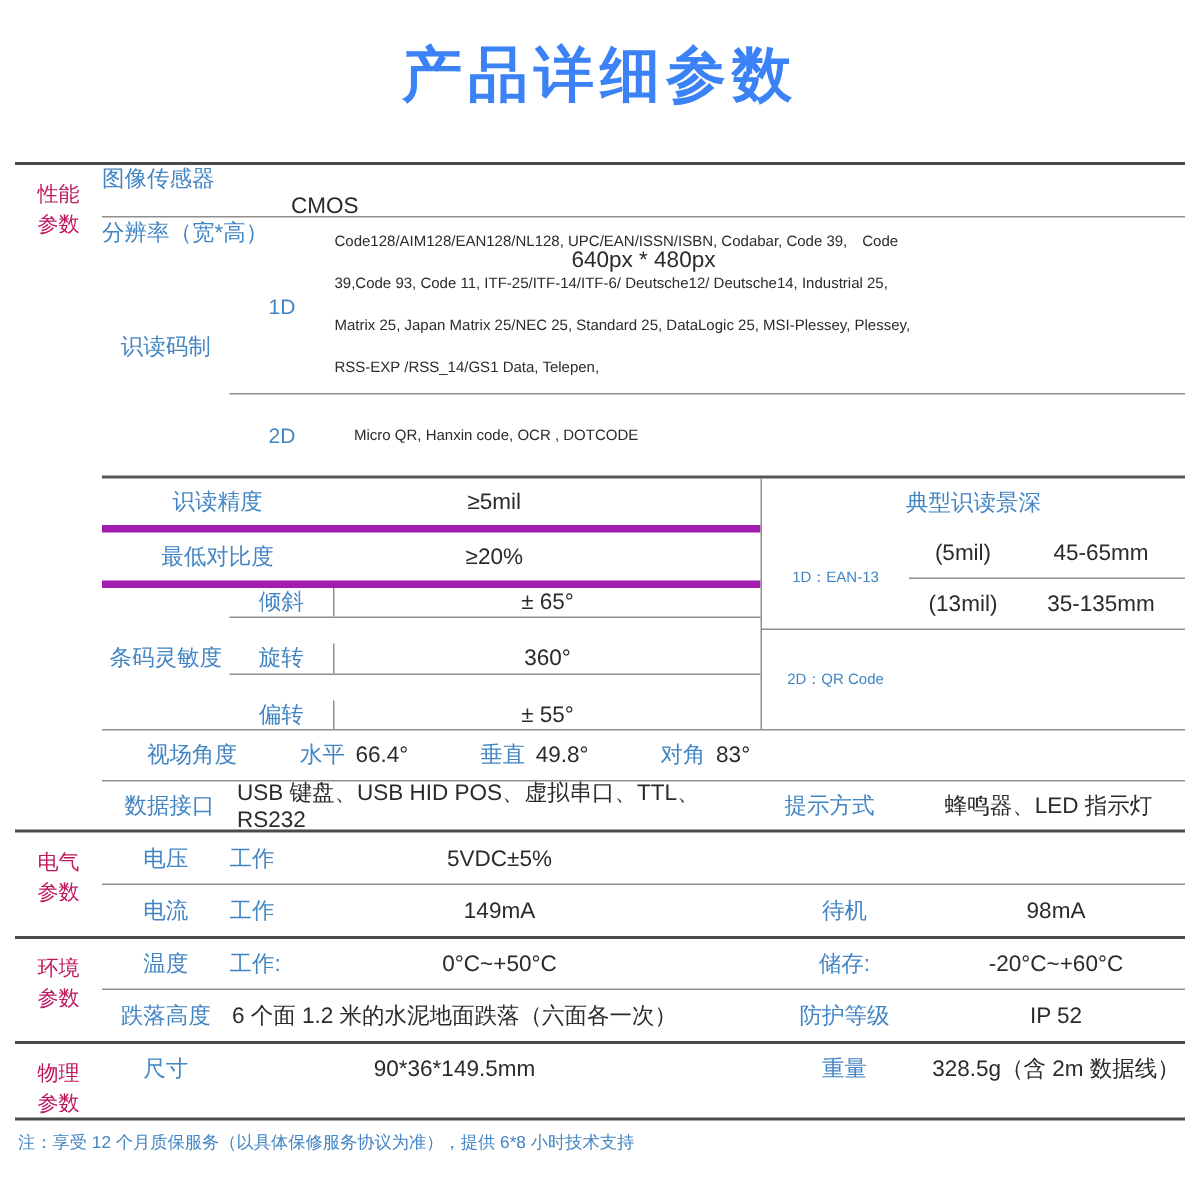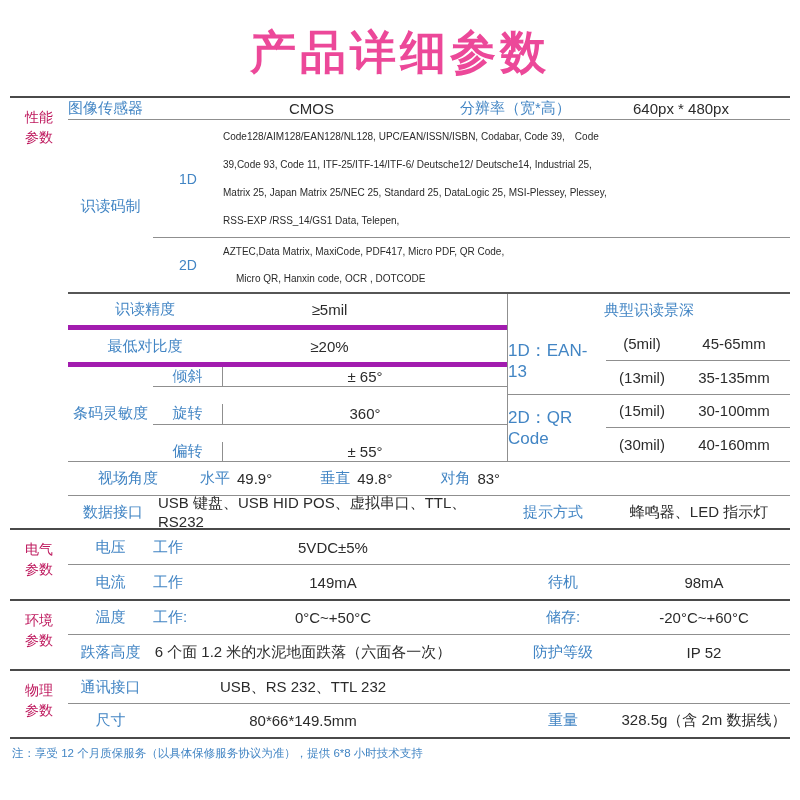--- a/index.html
+++ b/index.html
@@ -5,42 +5,42 @@
   * { margin:0; padding:0; box-sizing:border-box; }
   html,body { background:#ffffff; }
   body {
     width:800px; height:800px;
     font-family:"Liberation Sans","DejaVu Sans",sans-serif;
     color:#2b2b2b;
   }
   .page { position:relative; width:800px; height:800px; background:#fff; overflow:hidden; }
 
   .title {
-    height:96px; padding-top:22px;
-    text-align:center; font-size:46px; font-weight:bold;
-    color:#ec4899; letter-spacing:4px;
+    height:108px; padding-top:22px;
+    text-align:center; font-size:40px; font-weight:bold;
+    color:#3b82f6; letter-spacing:4px;
   }
 
   .tbl { margin:0 10px; border-top:2px solid #4a4a4a; }
   .sec { display:flex; border-bottom:2px solid #4a4a4a; }
   .cat {
     width:58px; padding-top:9px; text-align:center;
     color:#be185d; font-size:14px; line-height:20px; flex:0 0 58px;
   }
   .bd { flex:1; display:flex; flex-direction:column; min-width:0; }
 
   .accent { color:#4285c4; }
   .cc { display:flex; align-items:center; justify-content:center; }
   .cl { display:flex; align-items:center; }
 
   .row { display:flex; align-items:stretch; border-bottom:1px solid #8f8f8f; font-size:15px; }
   .bd > .row:last-child { border-bottom:none; }
 
   
-  .r-sensor { height:22px; }
+  .r-sensor { height:35px;flex-direction:column; }
   .s-l1 { width:95px; }
   .s-v1 { width:297px; }
   .s-l2 { width:112px; }
   .s-v2 { flex:1; }
 
   
   .r-decode { height:174px; border-bottom:2px solid #565656; }
   .dec-lbl { width:85px; flex:0 0 85px; }
   .dec-bd { flex:1; display:flex; flex-direction:column; min-width:0; }
   .d1 { height:118px; border-bottom:1px solid #8f8f8f; }
@@ -63,21 +63,21 @@
   .grows { flex:1; display:flex; flex-direction:column;gap:17px; }
   .grow { flex:1; display:flex; border-bottom:1px solid #8f8f8f; }
   .grow:last-child { border-bottom:none; }
   .gk { width:69px; flex:0 0 69px; }
   .gv { flex:1; border-left:1px solid #8f8f8f; }
 
   .dof { width:283px; flex:0 0 283px; border-left:1px solid #8f8f8f; display:flex; flex-direction:column; }
   .dof-title { height:33px; flex:0 0 33px; }
   .dof-g { flex:1; display:flex; }
   .dof-g.first { border-bottom:1px solid #8f8f8f; }
-  .dof-lbl { width:98px; flex:0 0 98px; font-size:17px; }
+  .dof-lbl { width:98px; flex:0 0 98px; font-size:10px;text-align:center; }
   .dof-rows { flex:1; display:flex; flex-direction:column; }
   .dof-r { flex:1; display:flex; }
   .dof-g .dof-r:first-child { border-bottom:1px solid #8f8f8f; }
   .dof-mil { width:72px; flex:0 0 72px; }
   .dof-range { flex:1; }
 
   
   .r-fov { height:34px; }
   .fov-lbl { width:120px; flex:0 0 120px; }
   .fov-items { display:flex; align-items:center; gap:48px; padding-left:12px; }
@@ -134,21 +134,20 @@
               <div class="dlines">
                 <div>Code128/AIM128/EAN128/NL128, UPC/EAN/ISSN/ISBN, Codabar, Code 39,　Code</div>
                 <div>39,Code 93, Code 11, ITF-25/ITF-14/ITF-6/ Deutsche12/ Deutsche14, Industrial 25,</div>
                 <div>Matrix 25, Japan Matrix 25/NEC 25, Standard 25, DataLogic 25, MSI-Plessey, Plessey,</div>
                 <div>RSS-EXP /RSS_14/GS1 Data, Telepen,</div>
               </div>
             </div>
             <div class="d2">
               <div class="dtag cc accent">2D</div>
               <div class="dlines">
-                <div>AZTEC,Data Matrix, MaxiCode, PDF417, Micro PDF, QR Code,</div>
                 <div class="ind">Micro QR, Hanxin code, OCR , DOTCODE</div>
               </div>
             </div>
           </div>
         </div>
 
         <div class="sens">
           <div class="sens-left">
             <div class="srow">
               <div class="sl cc accent">识读精度</div>
@@ -187,40 +186,30 @@
                   <div class="dof-range cc">45-65mm</div>
                 </div>
                 <div class="dof-r">
                   <div class="dof-mil cc">(13mil)</div>
                   <div class="dof-range cc">35-135mm</div>
                 </div>
               </div>
             </div>
             <div class="dof-g">
               <div class="dof-lbl cc accent">2D：QR Code</div>
-              <div class="dof-rows">
-                <div class="dof-r">
-                  <div class="dof-mil cc">(15mil)</div>
-                  <div class="dof-range cc">30-100mm</div>
-                </div>
-                <div class="dof-r">
-                  <div class="dof-mil cc">(30mil)</div>
-                  <div class="dof-range cc">40-160mm</div>
-                </div>
-              </div>
             </div>
           </div>
         </div>
 
         <div class="row r-fov">
           <div class="fov-lbl cc accent">视场角度</div>
           <div class="fov-items">
             <div class="fov-item">
               <span class="accent">水平</span>
-              <span>49.9°</span>
+              <span>66.4°</span>
             </div>
             <div class="fov-item">
               <span class="accent">垂直</span>
               <span>49.8°</span>
             </div>
             <div class="fov-item">
               <span class="accent">对角</span>
               <span>83°</span>
             </div>
           </div>
@@ -281,28 +270,22 @@
       </div>
     </div>
 
     <div class="sec">
       <div class="cat">
         <div>物理</div>
         <div>参数</div>
       </div>
       <div class="bd">
         <div class="row r5 h33">
-          <div class="c-lbl cc accent">通讯接口</div>
-          <div class="c-v1m cc">USB、RS 232、TTL 232</div>
-          <div class="c-l2"></div>
-          <div class="c-v2"></div>
-        </div>
-        <div class="row r5 h33">
           <div class="c-lbl cc accent">尺寸</div>
-          <div class="c-v1m cc">80*66*149.5mm</div>
+          <div class="c-v1m cc">90*36*149.5mm</div>
           <div class="c-l2 cc accent">重量</div>
           <div class="c-v2 cc">328.5g（含 2m 数据线）</div>
         </div>
       </div>
     </div>
 
   </div>
 
   <div class="note">注：享受 12 个月质保服务（以具体保修服务协议为准），提供 6*8 小时技术支持</div>
 

